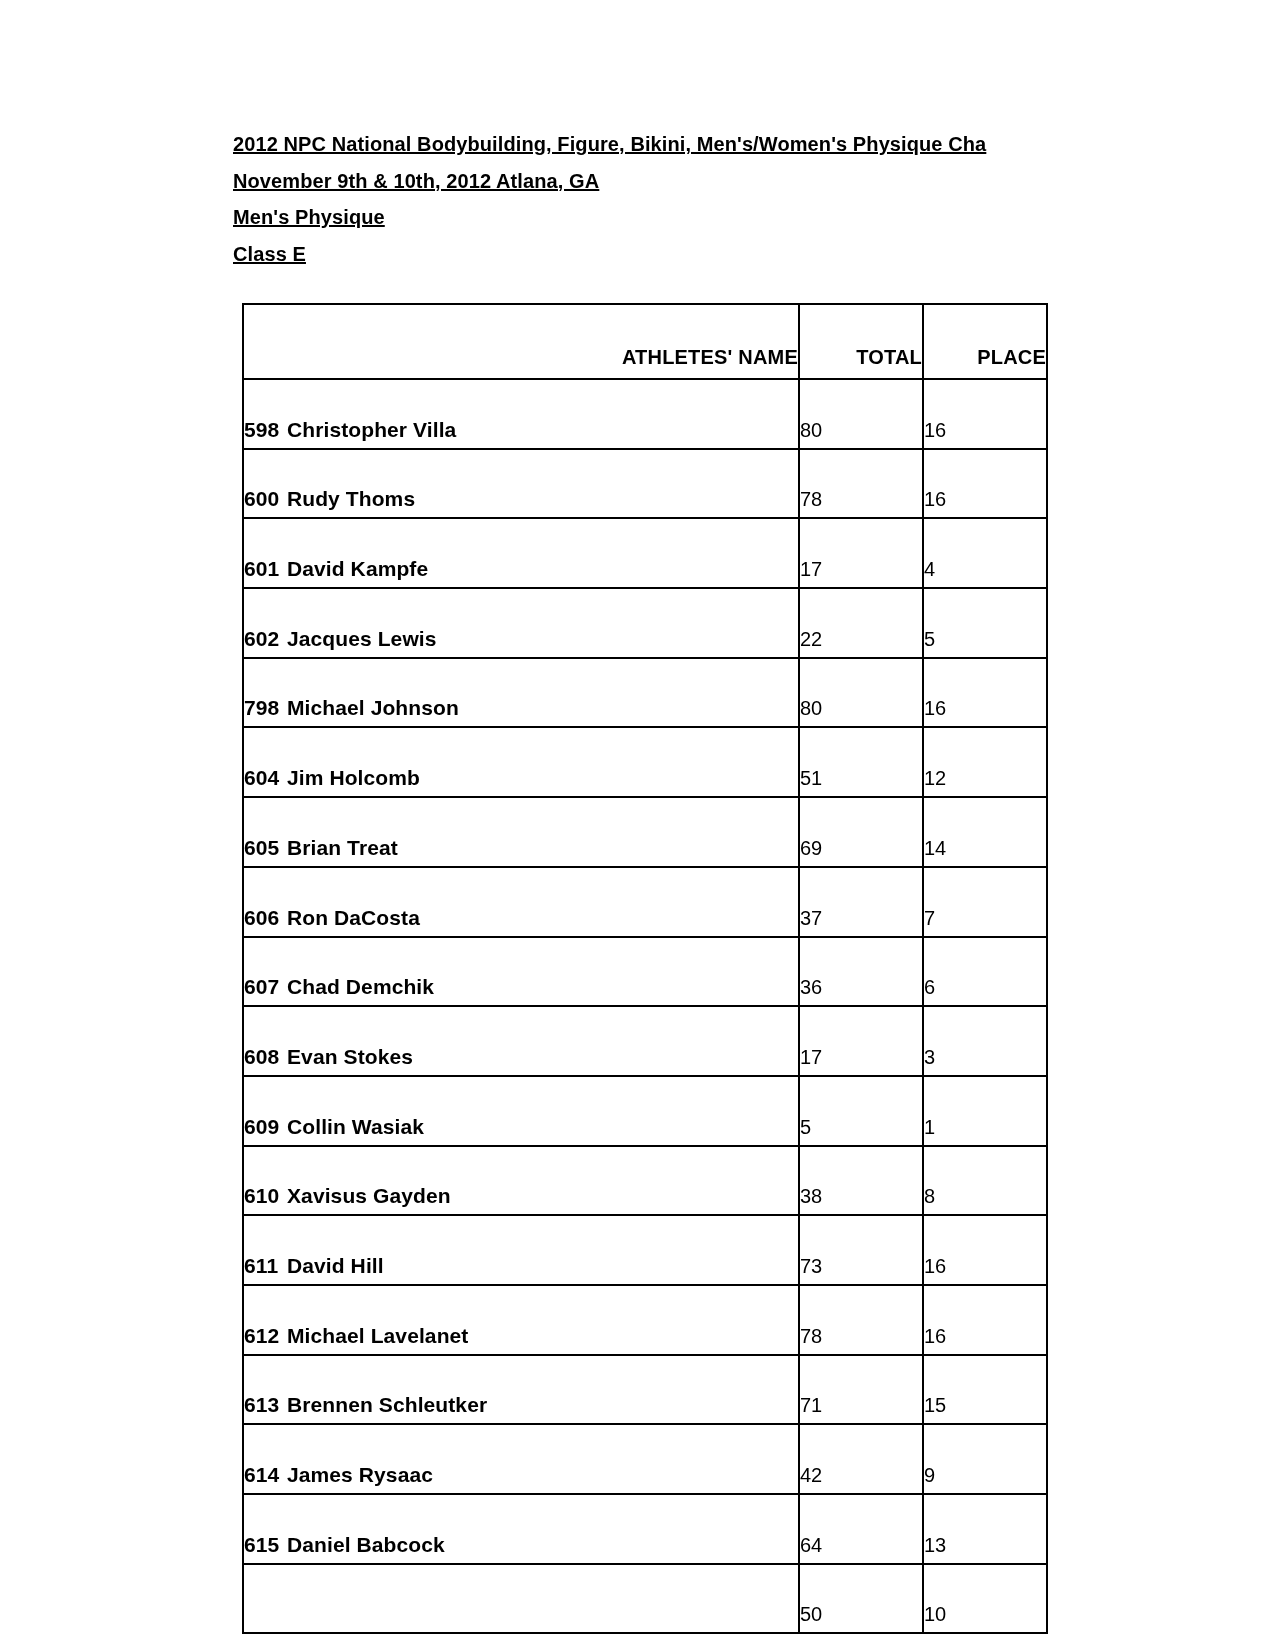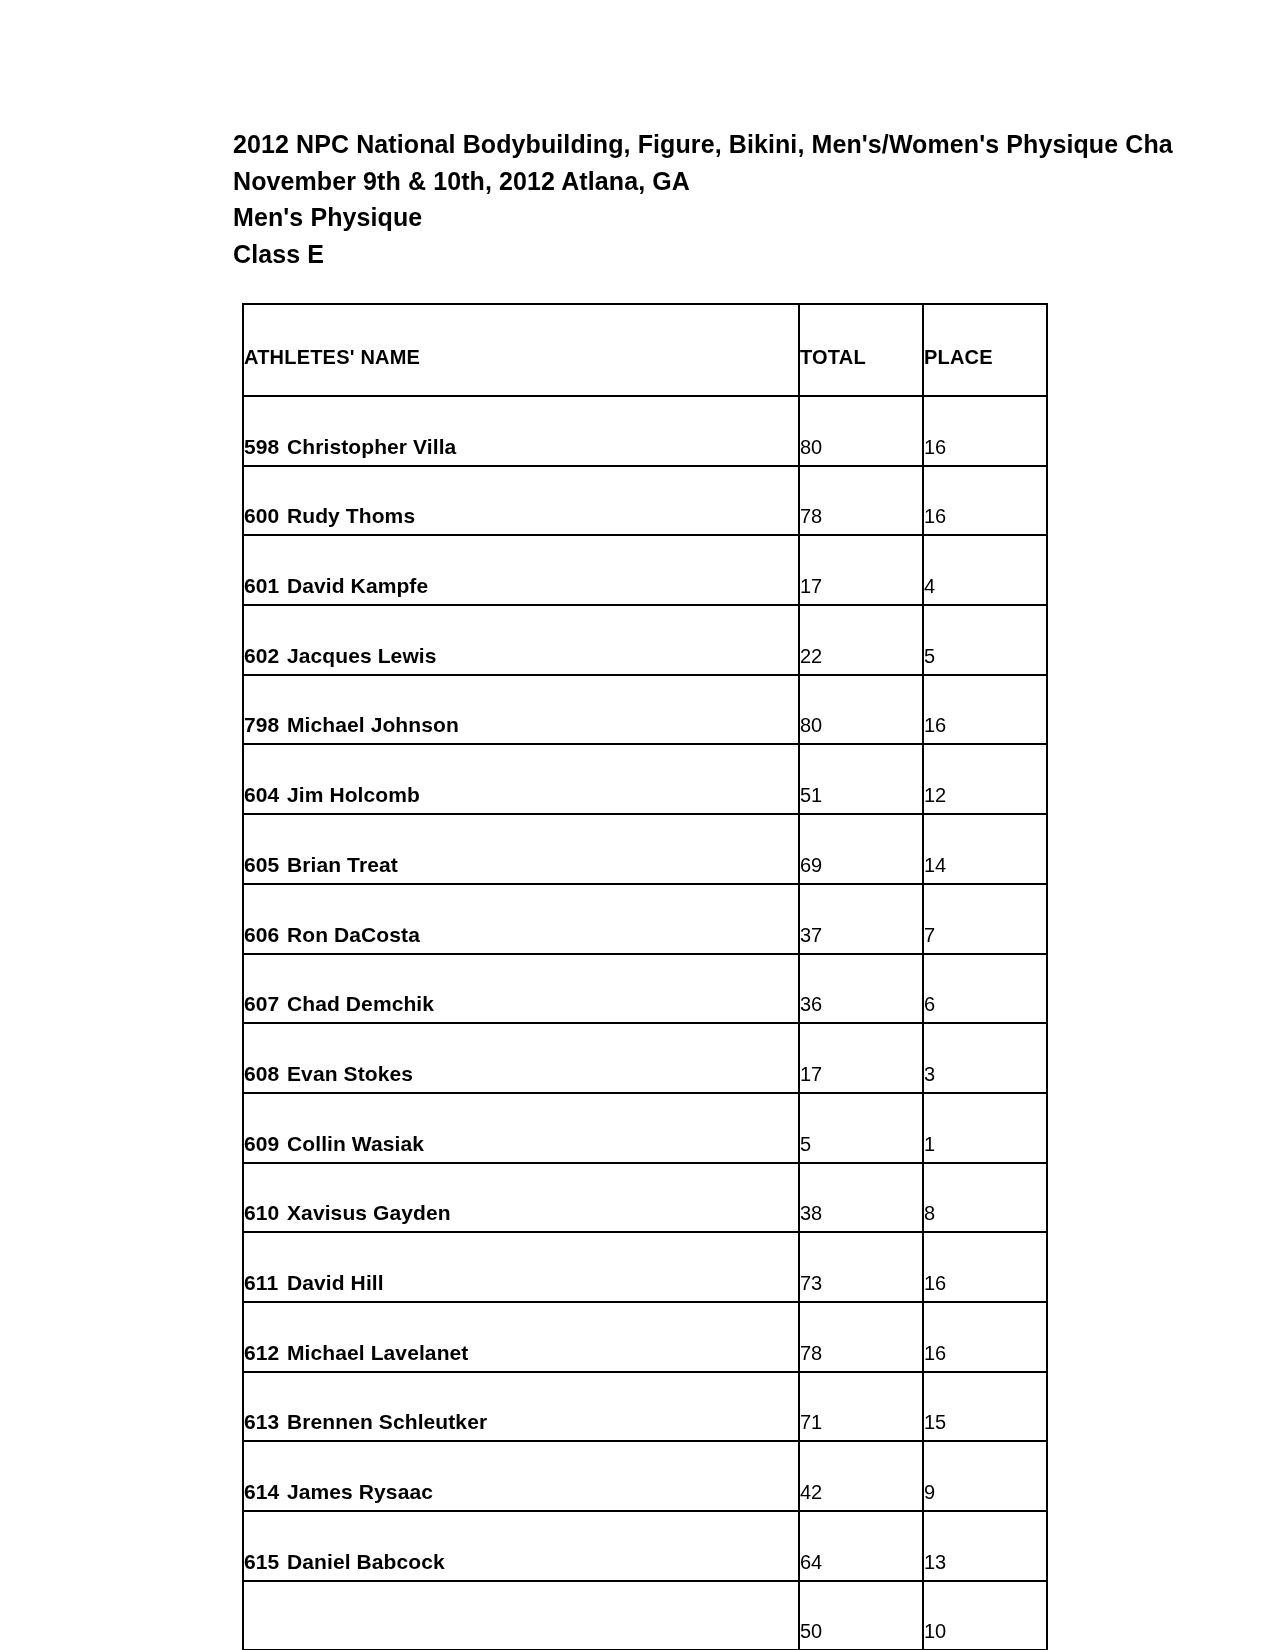--- a/index.html
+++ b/index.html
@@ -17,46 +17,47 @@
   }
 
   
   .doc-header {
     position: absolute;
     left: 233px;
     top: 126px;
     width: 1000px;
   }
   .doc-header .hline {
-    font-size: 25px;
+    font-size: 20px;
     font-weight: bold;
     line-height: 36.5px;
     white-space: nowrap;
     letter-spacing: 0.1px;
+    text-decoration: underline;
   }
 
   
   table.results {
     position: absolute;
     left: 242px;
     top: 303px;
     width: 804px;
     border-collapse: collapse;
     table-layout: fixed;
   }
   table.results, table.results th, table.results td {
     border: 2px solid #000000;
   }
   table.results th {
     height: 64px;
     vertical-align: bottom;
-    text-align: left;
+    text-align: right;
     font-size: 20px;
     font-weight: bold;
-    padding: 0 0 26px 0;
+    padding: 0 0 9px 0;
     letter-spacing: 0.2px;
   }
   table.results td {
     height: 61.7px;
     vertical-align: bottom;
     padding: 0 0 6px 0;
     overflow: hidden;
     margin-top: 12px;
   }
   td.name-cell {

